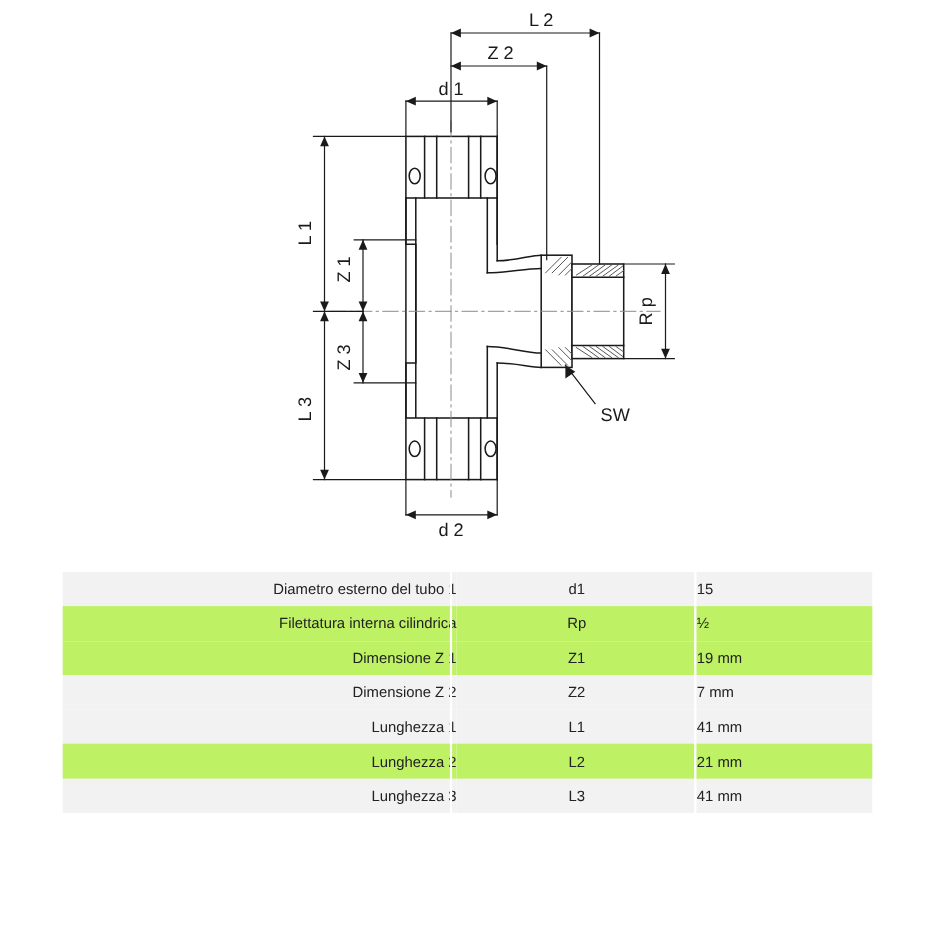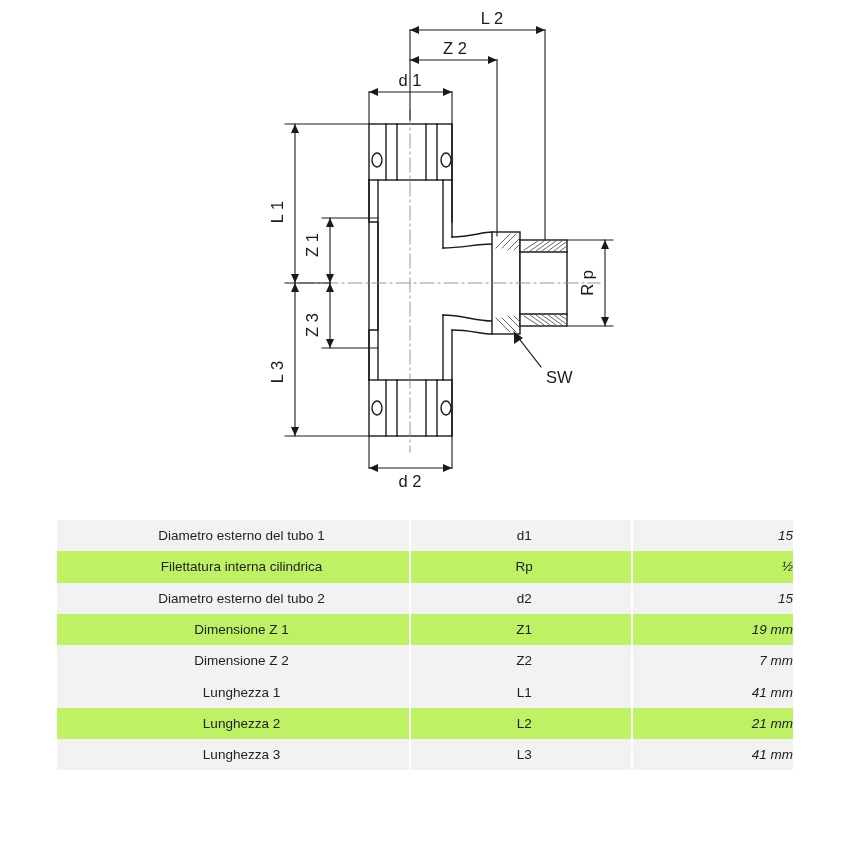--- a/index.html
+++ b/index.html
@@ -44,30 +44,29 @@
   }
   #spec-table tr.odd td {
     background: #f2f2f2;
   }
   #spec-table tr.even td {
     background: #bef264;
   }
   td.c-desc {
     width: 352px;
     padding-left: 11px !important;
-    text-align: center;
+    text-align: right;
   }
   td.c-sym {
     width: 222px;
     text-align: center;
   }
   td.c-val {
     width: 162px;
-    text-align: right;
-    font-style: italic;
+    text-align: left;
   }
   .divline {
     position: absolute;
     background: #ffffff;
     width: 2px;
     top: 0;
     bottom: 0;
   }
   svg text {
     font-family: "Liberation Sans", sans-serif;
@@ -246,25 +245,20 @@
       <tr class="odd">
         <td class="c-desc">Diametro esterno del tubo 1</td>
         <td class="c-sym">d1</td>
         <td class="c-val">15</td>
       </tr>
       <tr class="even">
         <td class="c-desc">Filettatura interna cilindrica</td>
         <td class="c-sym">Rp</td>
         <td class="c-val">½</td>
       </tr>
-      <tr class="odd">
-        <td class="c-desc">Diametro esterno del tubo 2</td>
-        <td class="c-sym">d2</td>
-        <td class="c-val">15</td>
-      </tr>
       <tr class="even">
         <td class="c-desc">Dimensione Z 1</td>
         <td class="c-sym">Z1</td>
         <td class="c-val">19 mm</td>
       </tr>
       <tr class="odd">
         <td class="c-desc">Dimensione Z 2</td>
         <td class="c-sym">Z2</td>
         <td class="c-val">7 mm</td>
       </tr>

